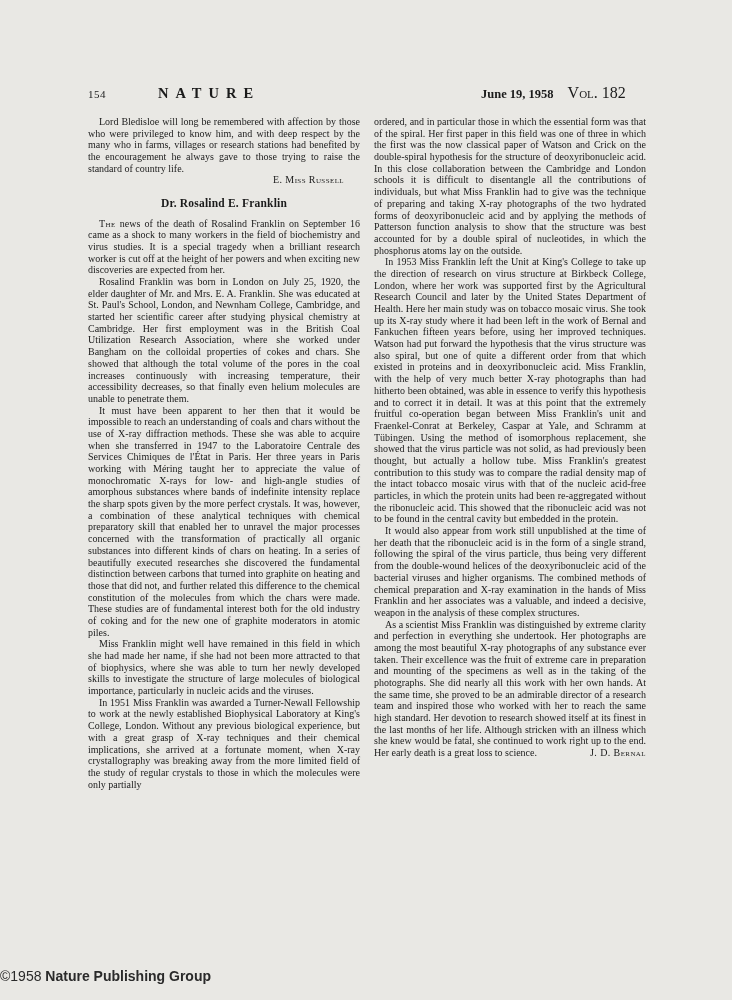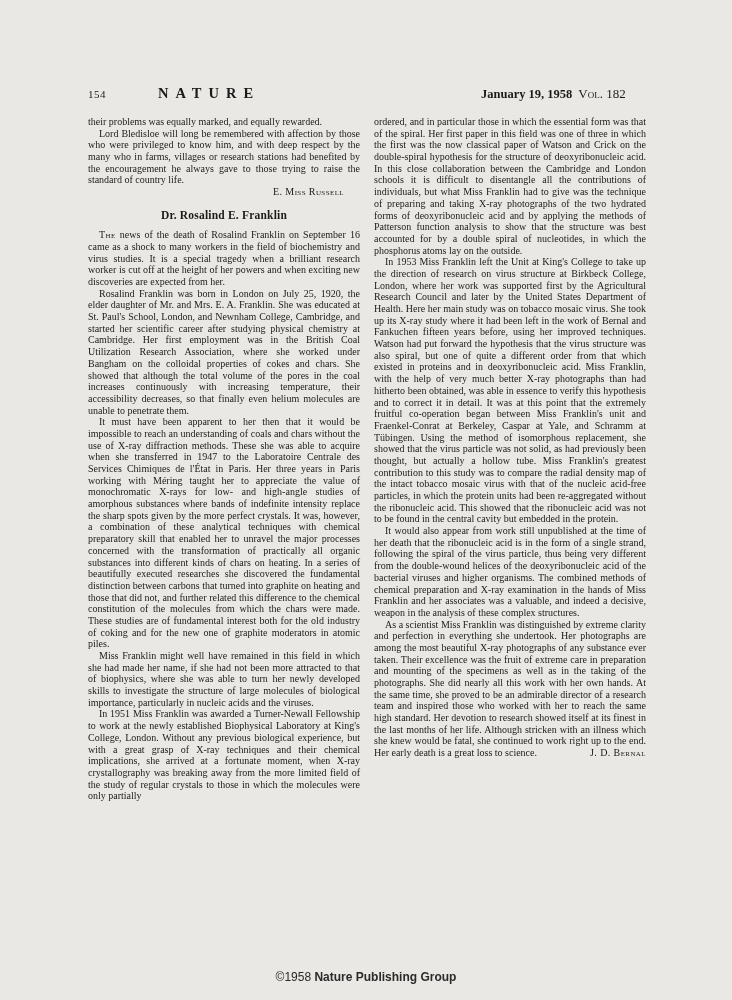--- a/index.html
+++ b/index.html
@@ -41,22 +41,22 @@
   .issue-info {
     text-align: left;
     white-space: nowrap;
   }
   .issue-date {
     font-weight: bold;
     font-size: 12.5px;
   }
   .volume {
     font-variant: small-caps;
-    font-size: 13px;
-    margin-left: 2px;
+    font-size: 16px;
+    margin-left: 10px;
   }
   .columns {
     display: flex;
     gap: 14px;
   }
   .col {
     flex: 1;
     font-size: 10px;
     line-height: 1.17;
     text-align: justify;
@@ -86,47 +86,45 @@
   .sig-float {
     float: right;
     font-variant: small-caps;
     letter-spacing: 0.4px;
   }
   .footer {
     position: absolute;
     left: 0;
     right: 0;
     bottom: 16px;
-    text-align: center;
     font-family: "Liberation Sans", sans-serif;
-    font-size: 12px;
+    font-size: 14px;
     color: #2a2a2a;
   }
   .footer .publisher {
     font-weight: bold;
   }
 </style>
 </head>
 <body>
 
 <div class="page">
 
   <div class="header">
     <span class="page-num">154</span>
     <span class="journal-title">NATURE</span>
     <span class="issue-info">
-      <span class="issue-date">January 19, 1958</span>
+      <span class="issue-date">June 19, 1958</span>
       <span class="volume">Vol. 182</span>
     </span>
   </div>
 
   <div class="columns">
 
     <div class="col">
-      <p>their problems was equally marked, and equally rewarded.</p>
       <p class="indent">Lord Bledisloe will long be remembered with affection by those who were privileged to know him, and with deep respect by the many who in farms, villages or research stations had benefited by the encouragement he always gave to those trying to raise the standard of country life.</p>
       <p class="signature small-caps">E. Miss Russell</p>
 
       <h2 class="article-title">Dr. Rosalind E. Franklin</h2>
 
       <p class="indent"><span class="small-caps">The</span><span> news of the death of Rosalind Franklin on September 16 came as a shock to many workers in the field of biochemistry and virus studies. It is a special tragedy when a brilliant research worker is cut off at the height of her powers and when exciting new discoveries are expected from her.</span></p>
       <p class="indent">Rosalind Franklin was born in London on July 25, 1920, the elder daughter of Mr. and Mrs. E. A. Franklin. She was educated at St. Paul's School, London, and Newnham College, Cambridge, and started her scientific career after studying physical chemistry at Cambridge. Her first employment was in the British Coal Utilization Research Association, where she worked under Bangham on the colloidal properties of cokes and chars. She showed that although the total volume of the pores in the coal increases continuously with increasing temperature, their accessibility decreases, so that finally even helium molecules are unable to penetrate them.</p>
       <p class="indent">It must have been apparent to her then that it would be impossible to reach an understanding of coals and chars without the use of X-ray diffraction methods. These she was able to acquire when she transferred in 1947 to the Laboratoire Centrale des Services Chimiques de l'État in Paris. Her three years in Paris working with Méring taught her to appreciate the value of monochromatic X-rays for low- and high-angle studies of amorphous substances where bands of indefinite intensity replace the sharp spots given by the more perfect crystals. It was, however, a combination of these analytical techniques with chemical preparatory skill that enabled her to unravel the major processes concerned with the transformation of practically all organic substances into different kinds of chars on heating. In a series of beautifully executed researches she discovered the fundamental distinction between carbons that turned into graphite on heating and those that did not, and further related this difference to the chemical constitution of the molecules from which the chars were made. These studies are of fundamental interest both for the old industry of coking and for the new one of graphite moderators in atomic piles.</p>
       <p class="indent">Miss Franklin might well have remained in this field in which she had made her name, if she had not been more attracted to that of biophysics, where she was able to turn her newly developed skills to investigate the structure of large molecules of biological importance, particularly in nucleic acids and the viruses.</p>
       <p class="indent">In 1951 Miss Franklin was awarded a Turner-Newall Fellowship to work at the newly established Biophysical Laboratory at King's College, London. Without any previous biological experience, but with a great grasp of X-ray techniques and their chemical implications, she arrived at a fortunate moment, when X-ray crystallography was breaking away from the more limited field of the study of regular crystals to those in which the molecules were only partially</p>

